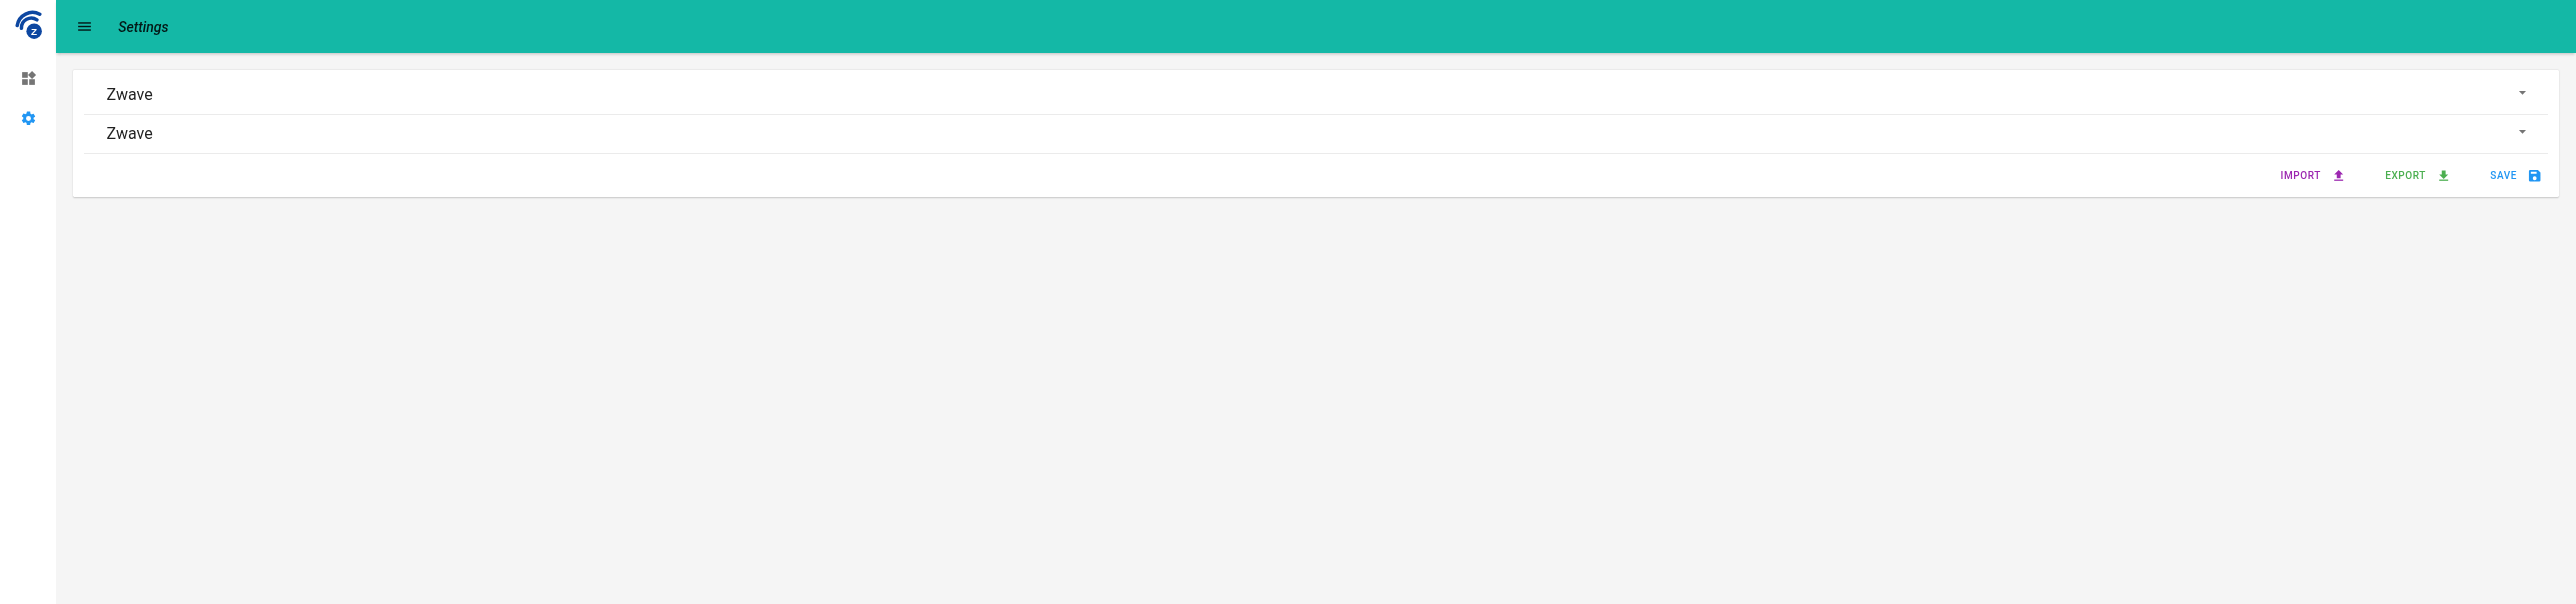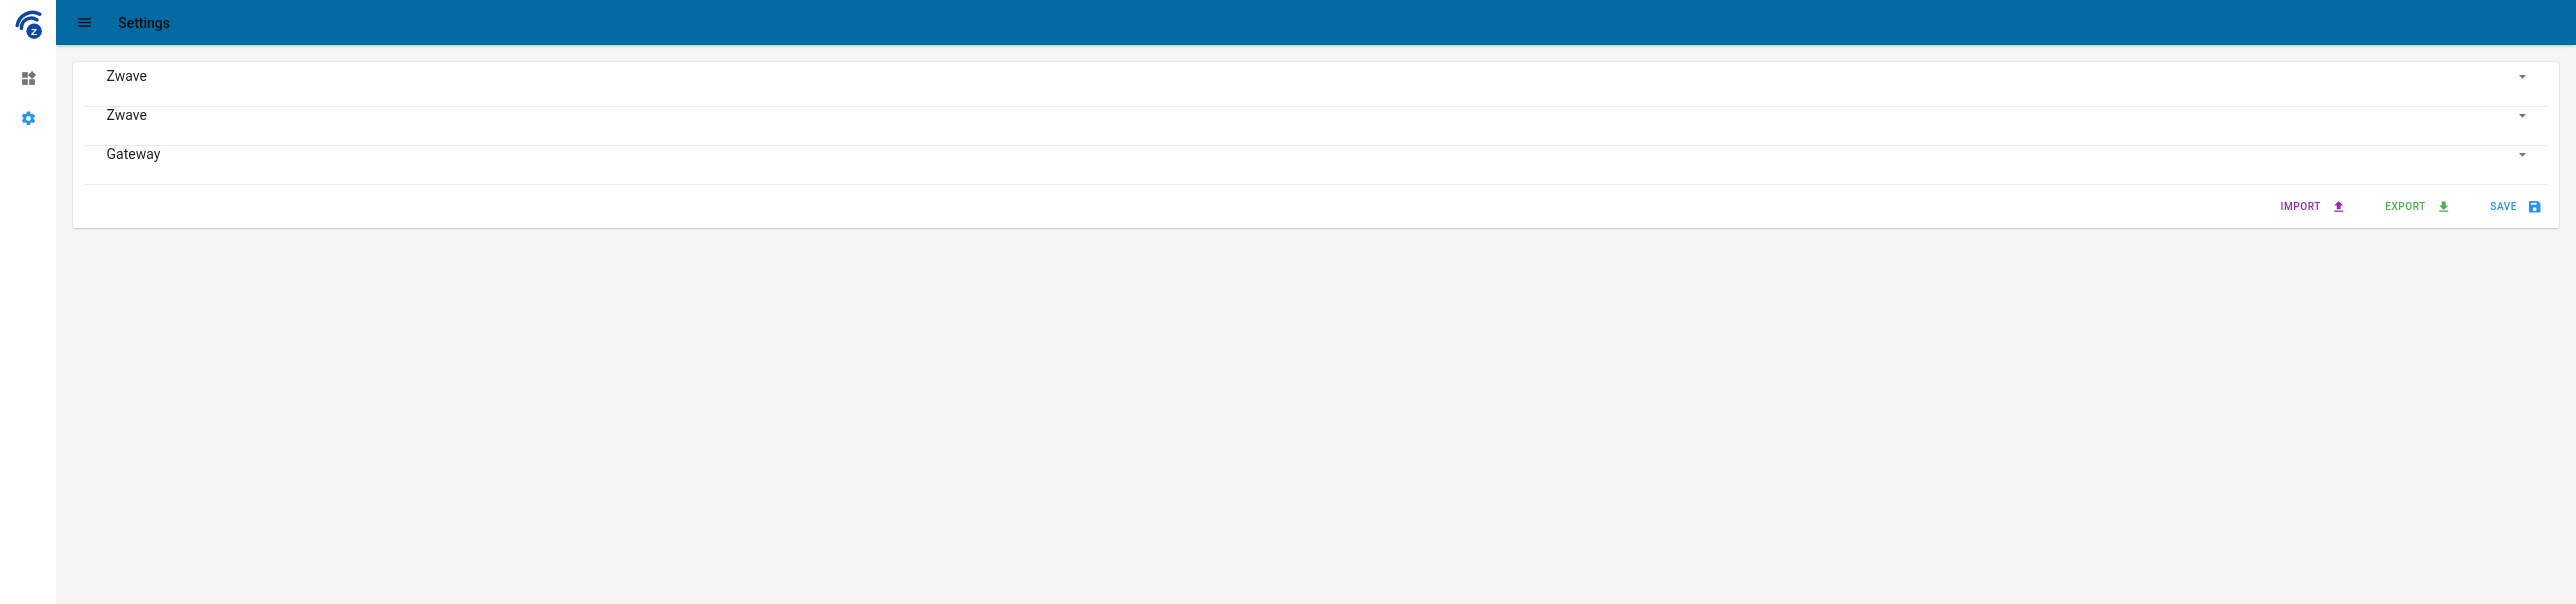--- a/index.html
+++ b/index.html
@@ -46,28 +46,29 @@
   .nav-item svg { display: block; }
 
   
   .main {
     flex: 1;
     display: flex;
     flex-direction: column;
     min-width: 0;
   }
   .topbar {
-    height: 45px;
-    background: #0369a1;
+    height: 53px;
+    background: #14b8a6;
     display: flex;
     align-items: center;
     padding: 0 11.2px;
     box-shadow: 0 1.4px 2.8px -0.7px rgba(0,0,0,0.2), 0 2.8px 3.5px 0 rgba(0,0,0,0.04);
     position: relative;
     z-index: 2;
+    font-style: italic;
   }
   .menu-btn {
     width: 34px;
     height: 34px;
     display: flex;
     align-items: center;
     justify-content: center;
     cursor: pointer;
     border-radius: 50%;
   }
@@ -85,26 +86,26 @@
     background: #ffffff;
     border-radius: 1.4px;
     box-shadow: 0 0.7px 2.1px rgba(0,0,0,0.12), 0 0.7px 1.4px rgba(0,0,0,0.08);
     padding: 5.6px 11.2px 11.2px 11.2px;
   }
   .panel {
     border-bottom: 0.7px solid rgba(0,0,0,0.08);
   }
   .panel-header {
     display: flex;
-    align-items: flex-start;
+    align-items: center;
     justify-content: space-between;
     height: 38px;
     padding: 0 17px 0 22.4px;
     cursor: pointer;
-    font-size: 14px;
+    font-size: 16px;
     color: rgba(0,0,0,0.87);
   }
   .panel-header .chevron {
     color: rgba(0,0,0,0.54);
   }
 
   .actions {
     display: flex;
     justify-content: flex-end;
     align-items: center;
@@ -193,30 +194,20 @@
           <div class="panel-header">
             <span>Zwave</span>
             <span class="chevron">
               <svg width="17" height="17" viewBox="0 0 24 24" fill="currentColor">
                   <path d="M7 10l5 5 5-5z"></path>
                 </svg>
             </span>
           </div>
         </div>
 
-        <div class="panel">
-          <div class="panel-header">
-            <span>Gateway</span>
-            <span class="chevron">
-              <svg width="17" height="17" viewBox="0 0 24 24" fill="currentColor">
-                  <path d="M7 10l5 5 5-5z"></path>
-                </svg>
-            </span>
-          </div>
-        </div>
 
         <div class="actions">
           <button class="action-btn import">
             <span>IMPORT</span>
             <svg width="15.4" height="15.4" viewBox="0 0 24 24" fill="currentColor">
               <path d="M9 16h6v-6h4l-7-7-7 7h4z"></path>
                 <rect x="5" y="18" width="14" height="2"></rect>
             </svg>
           </button>
           <button class="action-btn export">

